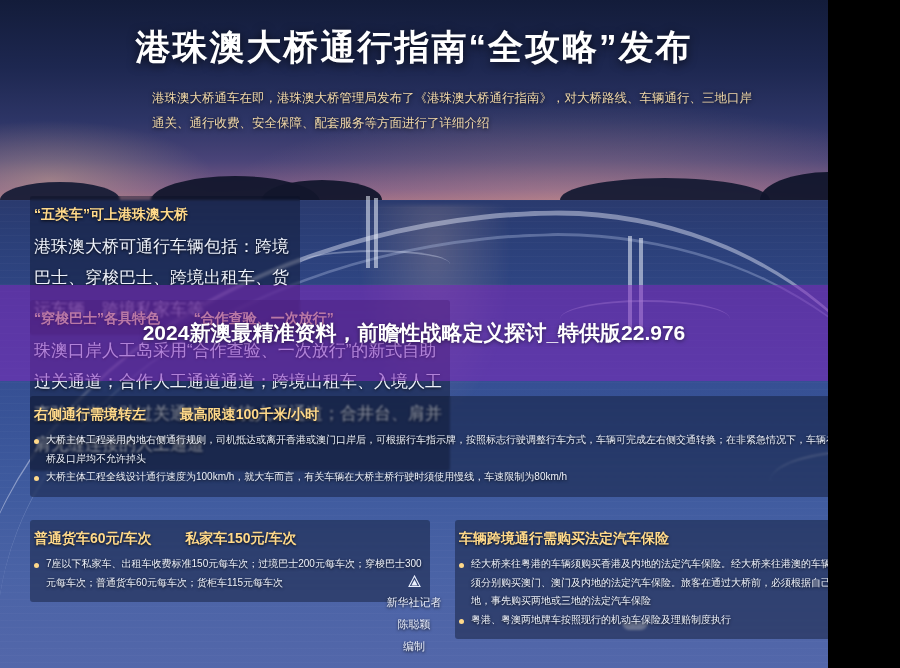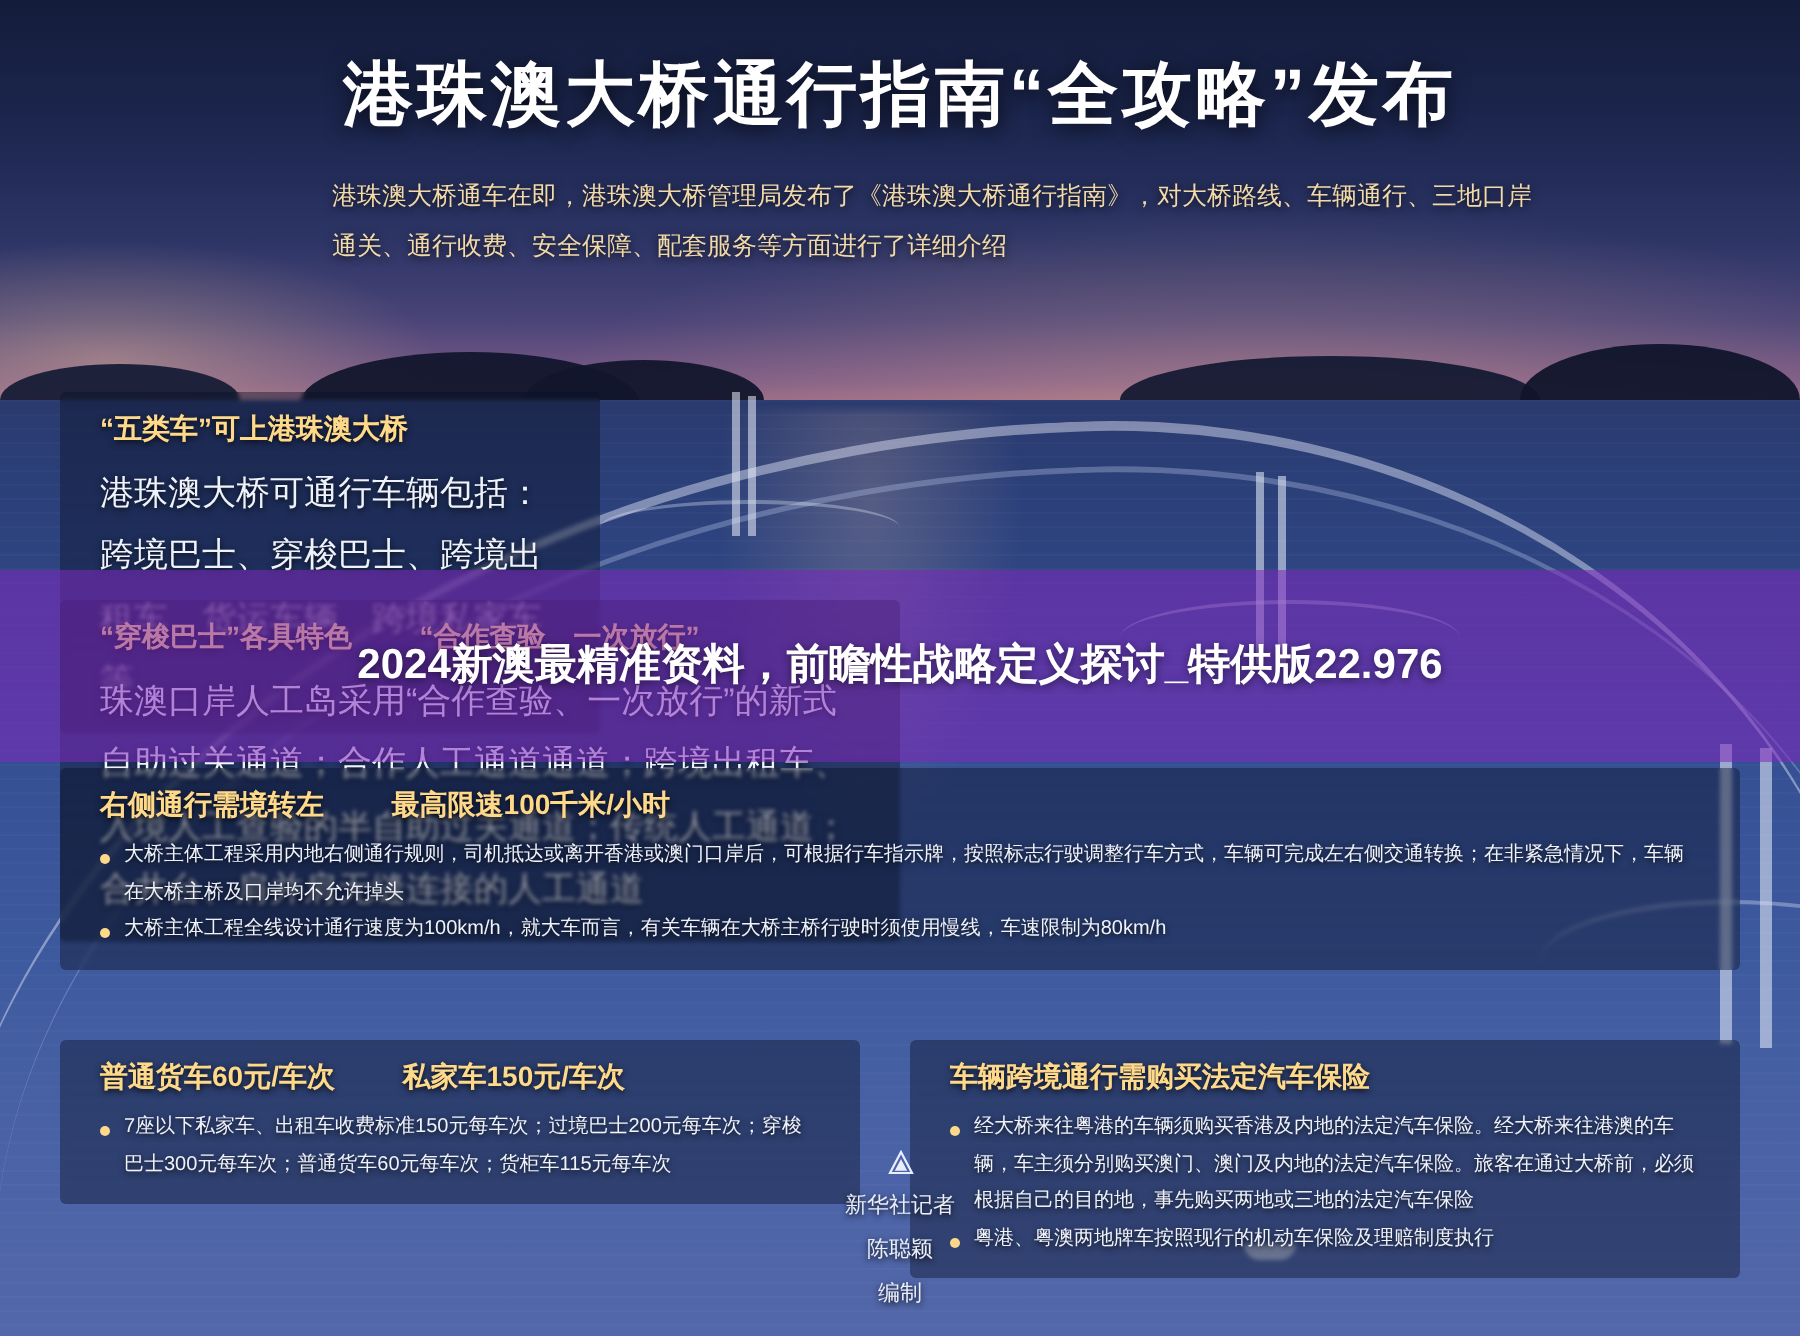--- a/index.html
+++ b/index.html
@@ -5,21 +5,21 @@
   html, body {
     margin: 0;
     padding: 0;
     background: #000;
   }
   body {
     font-family: "Liberation Sans", sans-serif;
   }
   .stage {
     position: relative;
-    width: 900px;
+    width: 828px;
     height: 668px;
     overflow: hidden;
     background: #6d28d9;
   }
 
   
   .bg {
     position: absolute;
     inset: 0;
     background:
@@ -151,33 +151,33 @@
     text-align: center;
     color: #ffffff;
     font-size: 35px;
     font-weight: bold;
     letter-spacing: 2px;
     text-shadow: 0 2px 10px rgba(0,0,0,0.75);
   }
   .subhead {
     position: absolute;
     top: 86px;
-    left: 166px;
+    left: 152px;
     width: 600px;
     color: #f2d9a8;
     font-size: 12.5px;
     line-height: 2.0;
     text-shadow: 0 1px 4px rgba(0,0,0,0.8);
   }
 
   .card {
     position: absolute;
     background: rgba(10, 16, 38, 0.42);
     border-radius: 3px;
-    padding: 10px 20px;
+    padding: 10px 4px;
     box-sizing: border-box;
     backdrop-filter: blur(1px);
   }
   .card-title {
     color: #ffd98a;
     font-size: 14px;
     font-weight: bold;
     margin-bottom: 7px;
     text-shadow: 0 1px 3px rgba(0,0,0,0.85);
   }
@@ -204,21 +204,21 @@
     position: absolute;
     left: 0; top: 8px;
     width: 5px; height: 5px;
     border-radius: 50%;
     background: #ffd98a;
   }
 
   
   #card-five     { left: 30px;  top: 196px; width: 270px; }
   #card-ports    { left: 30px;  top: 300px; width: 420px; }
-  #card-rules    { left: 30px;  top: 384px; width: 840px; }
+  #card-rules    { left: 30px;  top: 396px; width: 840px; }
   #card-toll     { left: 30px;  top: 520px; width: 400px; }
   #card-insure   { left: 455px; top: 520px; width: 415px; }
 
   
   .banner {
     position: absolute;
     left: 0; right: 0;
     top: 285px;
     height: 96px;
     background: rgba(128, 40, 190, 0.55);

